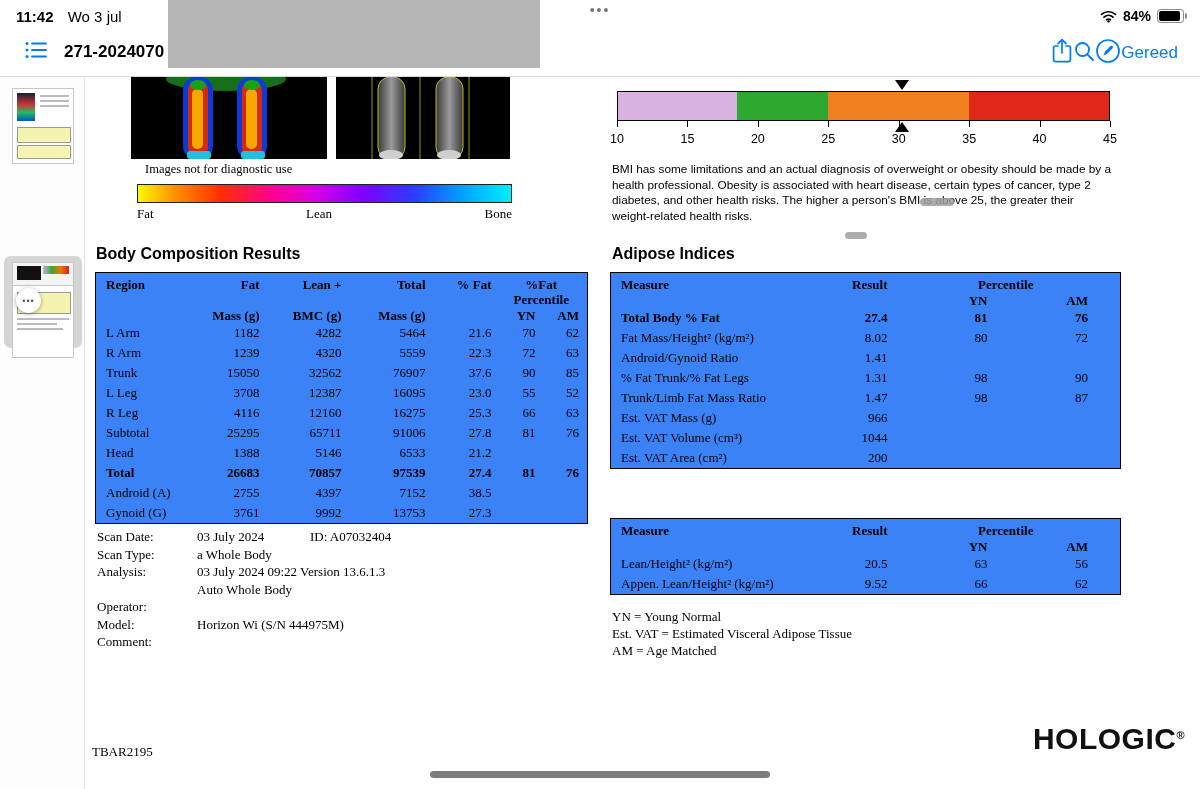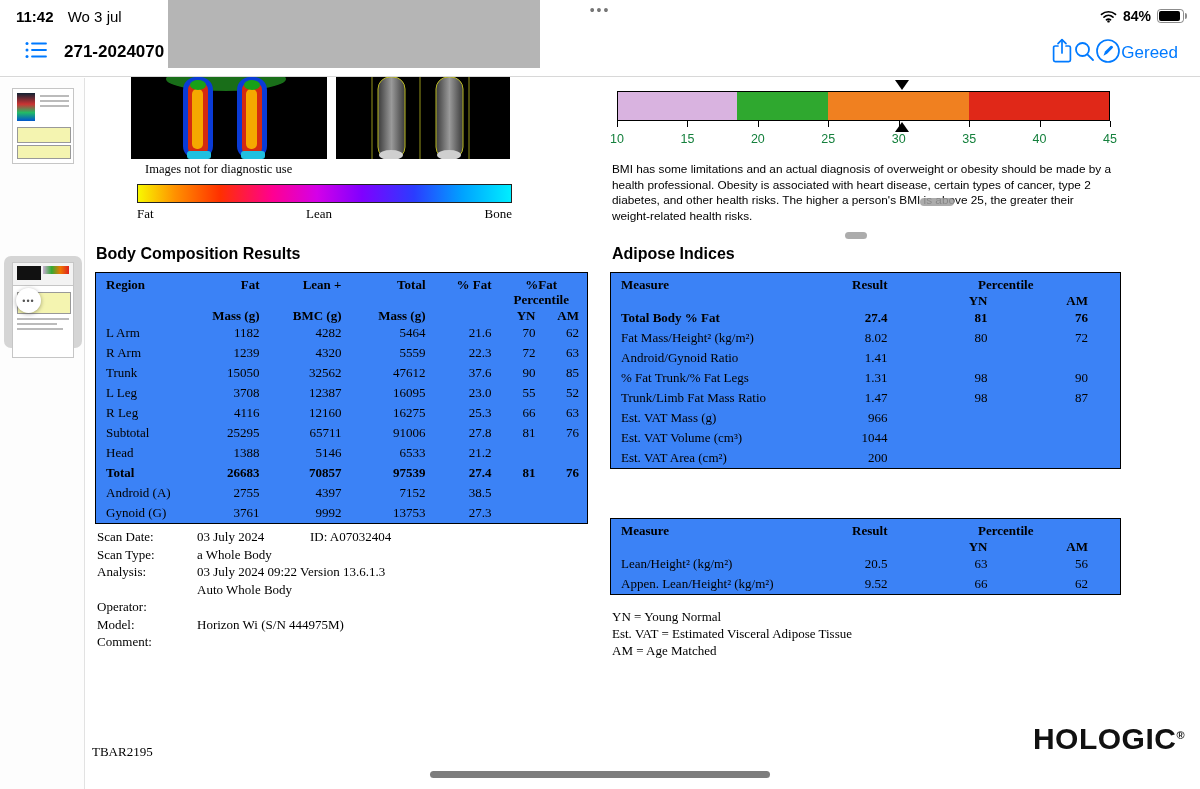--- a/index.html
+++ b/index.html
@@ -52,21 +52,21 @@
   .bmi-track{position:absolute;left:5px;top:0;width:493px;height:70px;}
   .bmi-bar{position:absolute;left:0;top:9px;width:100%;height:30px;display:flex;border:1px solid #000;box-sizing:border-box;}
   .bmi-seg{height:100%;}
   .bmi-marker-top{position:absolute;top:-2px;width:0;height:0;border-left:7px solid transparent;
     border-right:7px solid transparent;border-top:10px solid #000;transform:translateX(-50%);}
   .bmi-marker-bottom{position:absolute;top:40px;width:0;height:0;border-left:7px solid transparent;
     border-right:7px solid transparent;border-bottom:10px solid #000;transform:translateX(-50%);}
   .bmi-axis{position:absolute;left:0;top:39px;width:100%;height:8px;}
   .bmi-tick{position:absolute;top:0;width:1px;height:6px;background:#000;}
   .bmi-axis-labels{position:absolute;left:0;top:50px;width:100%;height:15px;
-    font:12.5px "Liberation Sans",sans-serif;color:#15803d;}
+    font:12.5px "Liberation Sans",sans-serif;color:#000000;}
   .bmi-tick-label{position:absolute;transform:translateX(-50%);}
   .bmi-text{position:absolute;left:612px;top:162px;width:503px;font:11.8px/1.32 "Liberation Sans",sans-serif;color:#000;}
   .smudge{position:absolute;background:#9e9e9e;border-radius:4px;opacity:.85;}
 
   
   .yellow-table{position:absolute;border-collapse:collapse;background:#3b82f6;border:1.6px solid #000;
     font-family:"Liberation Serif",serif;font-size:13px;table-layout:fixed;}
   .yellow-table th{font-weight:bold;text-align:right;vertical-align:top;padding:1px 8px 0 4px;line-height:15px;}
   .yellow-table th.al{text-align:left;padding-left:10px;}
   .yellow-table th.ac{text-align:center;}
@@ -311,21 +311,21 @@
         <td>4320</td>
         <td>5559</td>
         <td>22.3</td>
         <td>72</td>
         <td>63</td>
       </tr>
       <tr>
         <td>Trunk</td>
         <td>15050</td>
         <td>32562</td>
-        <td>47612</td>
+        <td>76907</td>
         <td>37.6</td>
         <td>90</td>
         <td>85</td>
       </tr>
       <tr>
         <td>L Leg</td>
         <td>3708</td>
         <td>12387</td>
         <td>16095</td>
         <td>23.0</td>

